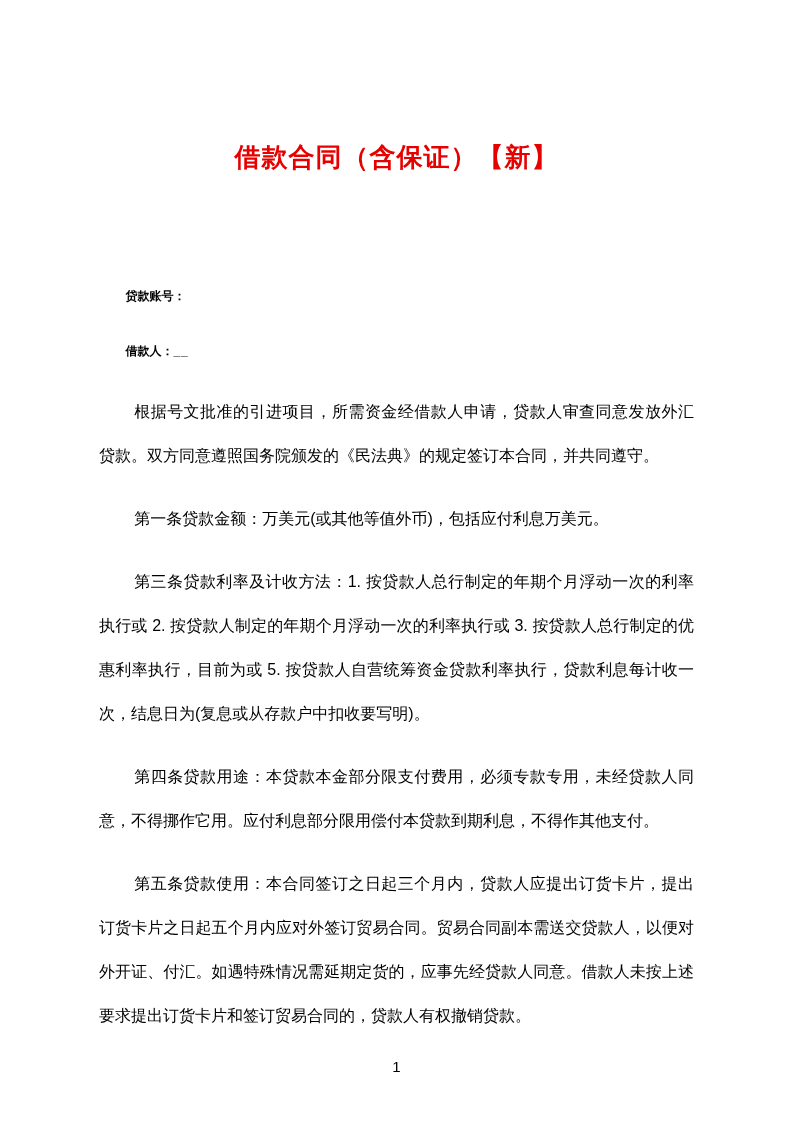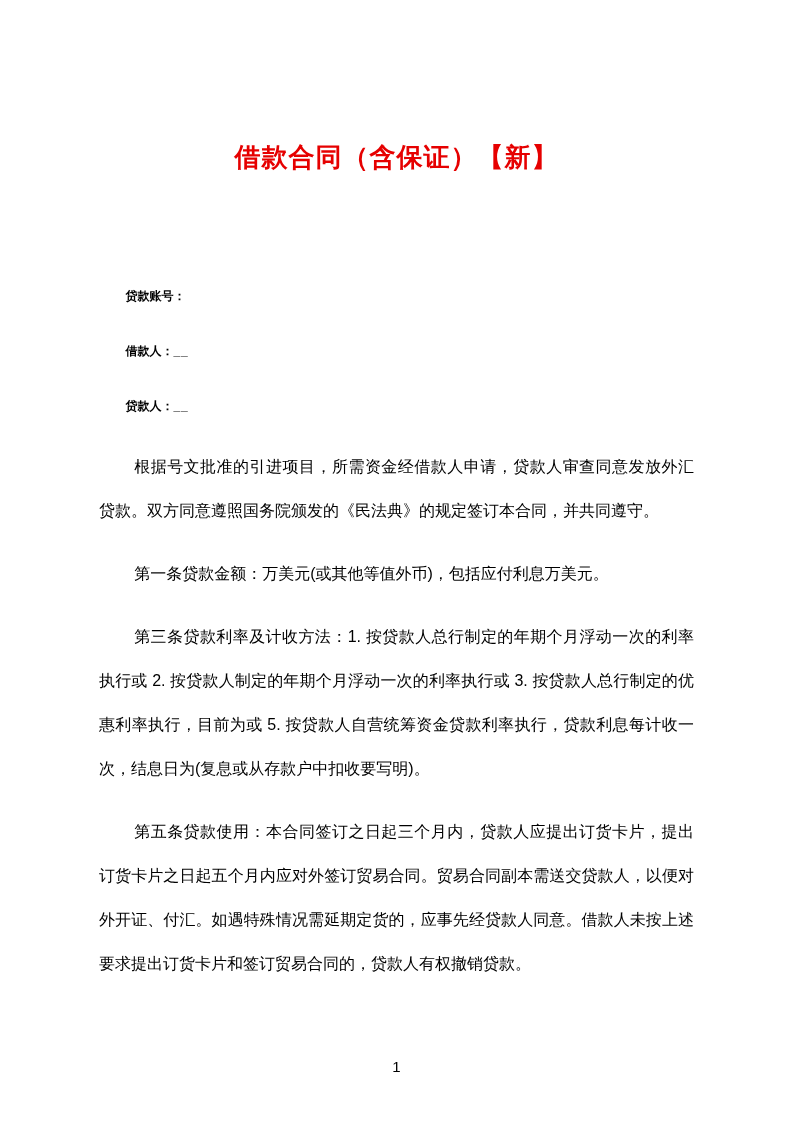--- a/index.html
+++ b/index.html
@@ -59,27 +59,27 @@
 <body>
 
 <div class="page">
 
   <h1 class="doc-title" style="color: rgb(230, 0, 0);">借款合同（含保证）【新】</h1>
 
   <p class="field-line"><span>贷款账号：</span><span class="blank"></span></p>
 
   <p class="field-line"><span>借款人：</span><span class="blank">__</span></p>
 
-  <p class="field-line"><span>贷款人：</span><span class="blank">__</span></p>
 
   <p class="para">根据号文批准的引进项目，所需资金经借款人申请，贷款人审查同意发放外汇贷款。双方同意遵照国务院颁发的《民法典》的规定签订本合同，并共同遵守。</p>
 
   <p class="para">第一条贷款金额：万美元(或其他等值外币)，包括应付利息万美元。</p>
 
 
   <p class="para">第三条贷款利率及计收方法：1. 按贷款人总行制定的年期个月浮动一次的利率执行或 2. 按贷款人制定的年期个月浮动一次的利率执行或 3. 按贷款人总行制定的优惠利率执行，目前为或 5. 按贷款人自营统筹资金贷款利率执行，贷款利息每计收一次，结息日为(复息或从存款户中扣收要写明)。</p>
 
+  <p class="para">第四条贷款用途：本贷款本金部分限支付费用，必须专款专用，未经贷款人同意，不得挪作它用。应付利息部分限用偿付本贷款到期利息，不得作其他支付。</p>
 
   <p class="para">第五条贷款使用：本合同签订之日起三个月内，贷款人应提出订货卡片，提出订货卡片之日起五个月内应对外签订贸易合同。贸易合同副本需送交贷款人，以便对外开证、付汇。如遇特殊情况需延期定货的，应事先经贷款人同意。借款人未按上述要求提出订货卡片和签订贸易合同的，贷款人有权撤销贷款。</p>
 
   <div class="page-number">1</div>
 
 </div>
 
 </body></html>

